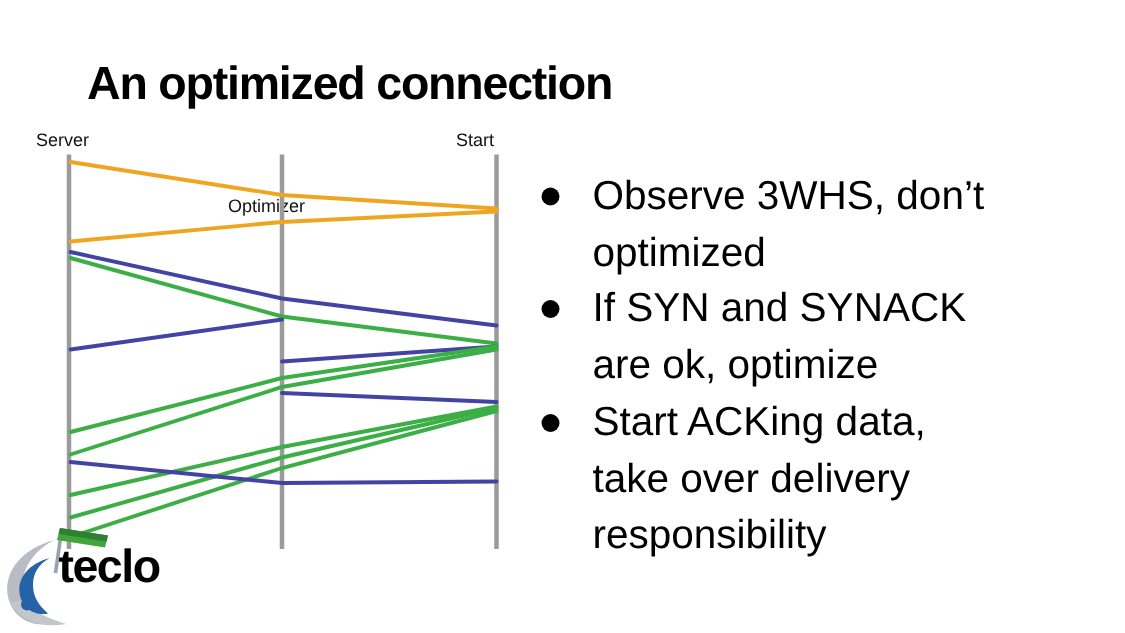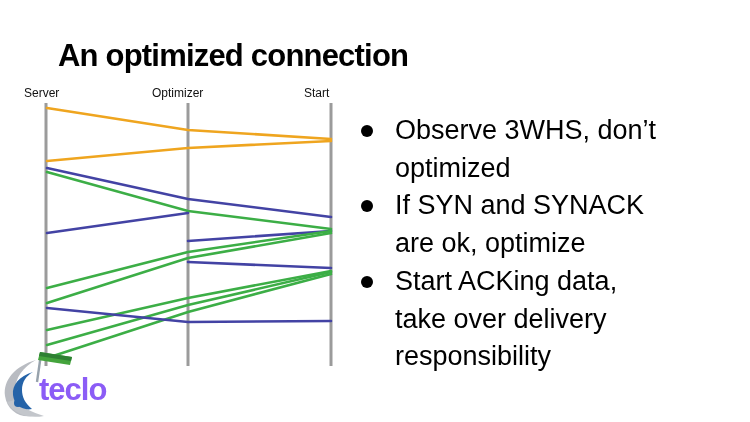--- a/index.html
+++ b/index.html
@@ -8,37 +8,37 @@
     background:#ffffff;font-family:"Liberation Sans",sans-serif;color:#000;
   }
   .slide-title{
     position:absolute;left:58px;top:38px;
     font-size:31px;font-weight:bold;letter-spacing:-0.8px;white-space:nowrap;
   }
   .lifeline-label{
     position:absolute;top:86px;font-size:12px;color:#111;white-space:nowrap;
   }
   #label-client{left:24px;}
-  #label-optimizer{left:152px;}
+  #label-optimizer{left:152px;margin-top:44px;}
   #label-server{left:304px;}
   #diagram-svg{position:absolute;left:0;top:0;}
   .bullets{
     position:absolute;left:358px;top:112px;width:380px;
     font-size:27px;line-height:37.7px;
   }
   .bullet{display:flex;align-items:flex-start;}
   .bullet-dot{
     flex:0 0 auto;width:12px;height:12px;border-radius:50%;
     background:#000;margin:13px 22px 0 3px;
   }
   .bullet-text{white-space:pre-line;}
   #logo{position:absolute;left:0px;top:350px;width:150px;height:72px;}
   .logo-text{
-    position:absolute;left:39px;top:372px;
-    font-size:31px;font-weight:bold;letter-spacing:-1px;color:#8b5cf6;
+    position:absolute;left:39px;top:360px;
+    font-size:31px;font-weight:bold;letter-spacing:-1px;color:#000000;
   }
 </style>
 </head>
 <body>
 
 <div class="slide-title">An optimized connection</div>
 
 <div class="lifeline-label" id="label-client">Server</div>
 <div class="lifeline-label" id="label-optimizer">Optimizer</div>
 <div class="lifeline-label" id="label-server">Start</div>

